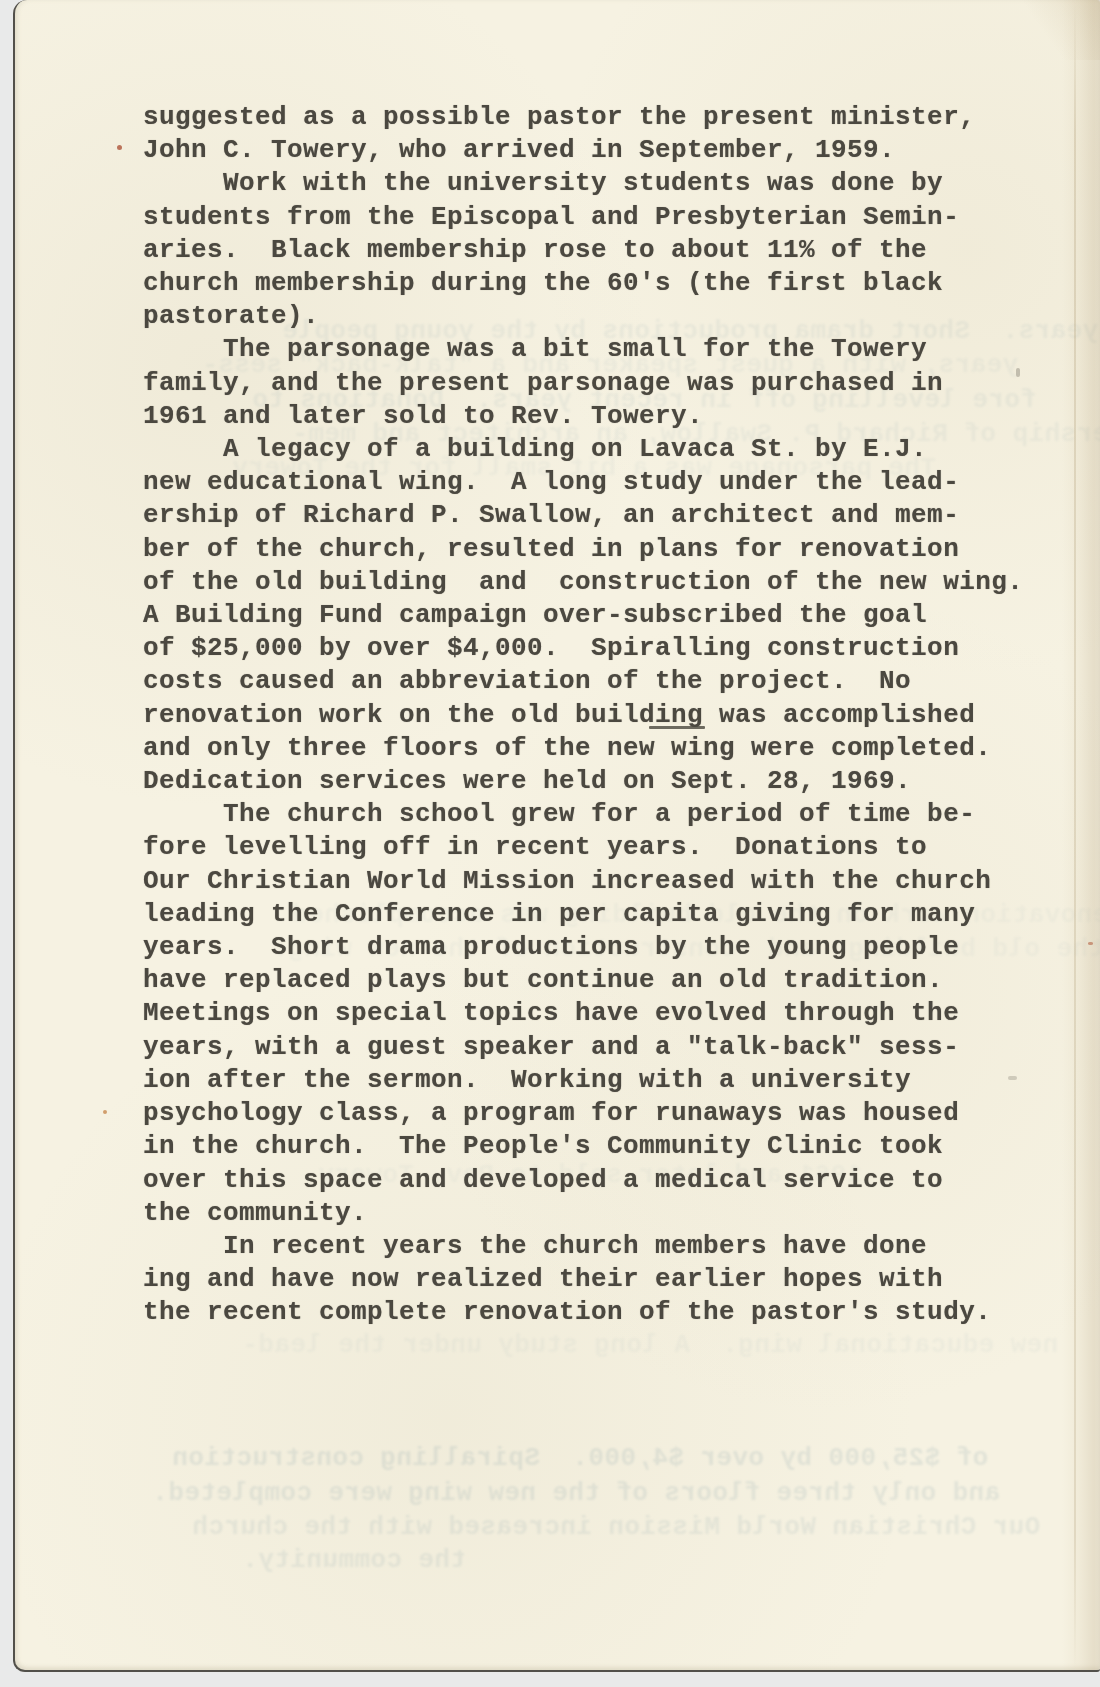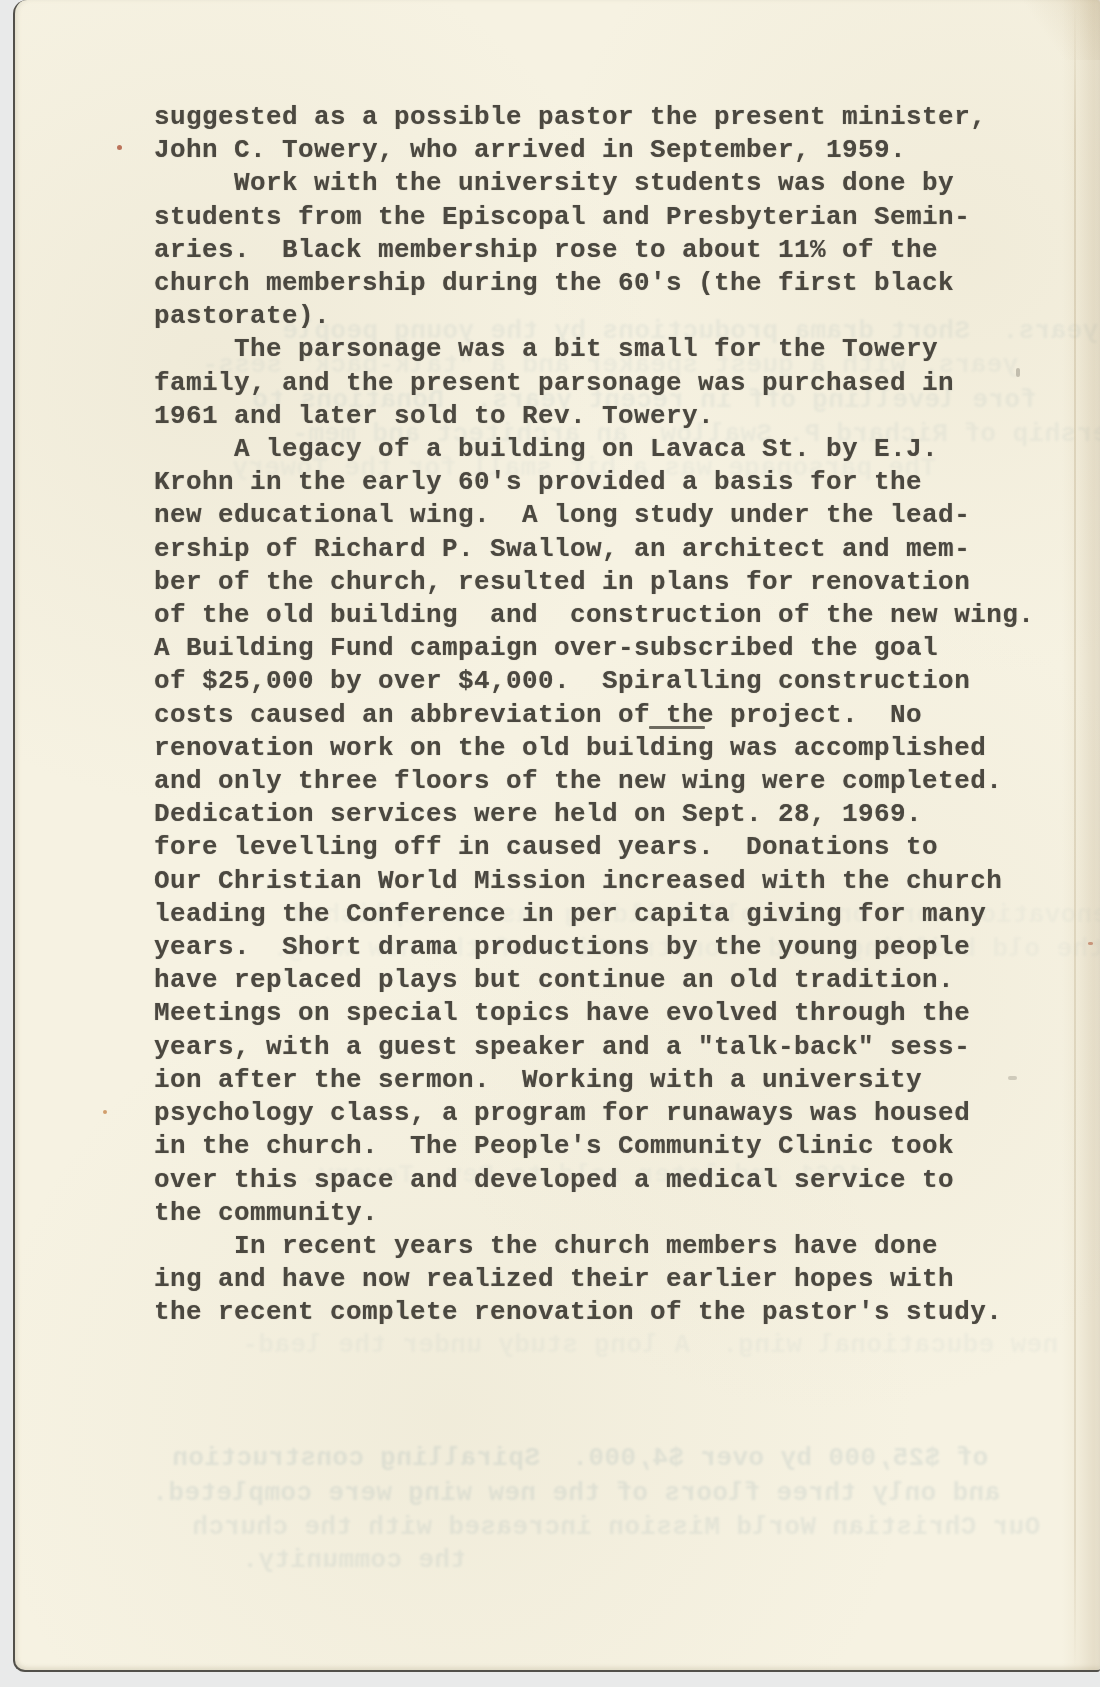--- a/index.html
+++ b/index.html
@@ -37,21 +37,21 @@
     background:linear-gradient(to bottom, rgba(170,150,110,0), rgba(170,150,110,.28) 8%, rgba(170,150,110,.24) 92%, rgba(170,150,110,0));
     pointer-events:none;
   }
   .corner-curl{
     position:absolute;top:0;right:0;width:90px;height:60px;
     background:linear-gradient(235deg, rgba(185,165,125,.28) 0%, rgba(185,165,125,.10) 35%, transparent 60%);
     pointer-events:none;
   }
   .text-block{
     position:absolute;
-    left:139px;top:101px;
+    left:128px;top:101px;
     line-height:33.2px;
     font-size:26px;
     font-weight:bold;
     letter-spacing:0.4px;
     color:var(--ink,#4b4840);
     text-shadow:0 0 1px rgba(75,72,64,.45);
   }
   .line{white-space:pre;}
   
   .bleed-line{
@@ -89,32 +89,32 @@
       <div class="line">John C. Towery, who arrived in September, 1959.</div>
       <div class="line">     Work with the university students was done by</div>
       <div class="line">students from the Episcopal and Presbyterian Semin-</div>
       <div class="line">aries.  Black membership rose to about 11% of the</div>
       <div class="line">church membership during the 60's (the first black</div>
       <div class="line">pastorate).</div>
       <div class="line">     The parsonage was a bit small for the Towery</div>
       <div class="line">family, and the present parsonage was purchased in</div>
       <div class="line">1961 and later sold to Rev. Towery.</div>
       <div class="line">     A legacy of a building on Lavaca St. by E.J.</div>
-      <div class="line">Krohn in the early 60's provided a basis for the</div>
       <div class="line">new educational wing.  A long study under the lead-</div>
       <div class="line">ership of Richard P. Swallow, an architect and mem-</div>
       <div class="line">ber of the church, resulted in plans for renovation</div>
       <div class="line">of the old building  and  construction of the new wing.</div>
       <div class="line">A Building Fund campaign over-subscribed the goal</div>
       <div class="line">of $25,000 by over $4,000.  Spiralling construction</div>
       <div class="line">costs caused an abbreviation of the project.  No</div>
       <div class="line">renovation work on the old building was accomplished</div>
       <div class="line">and only three floors of the new wing were completed.</div>
       <div class="line">Dedication services were held on Sept. 28, 1969.</div>
-      <div class="line">fore levelling off in caused years.  Donations to</div>
+      <div class="line">     The church school grew for a period of time be-</div>
+      <div class="line">fore levelling off in recent years.  Donations to</div>
       <div class="line">Our Christian World Mission increased with the church</div>
       <div class="line">leading the Conference in per capita giving for many</div>
       <div class="line">years.  Short drama productions by the young people</div>
       <div class="line">have replaced plays but continue an old tradition.</div>
       <div class="line">Meetings on special topics have evolved through the</div>
       <div class="line">years, with a guest speaker and a "talk-back" sess-</div>
       <div class="line">ion after the sermon.  Working with a university</div>
       <div class="line">psychology class, a program for runaways was housed</div>
       <div class="line">in the church.  The People's Community Clinic took</div>
       <div class="line">over this space and developed a medical service to</div>

